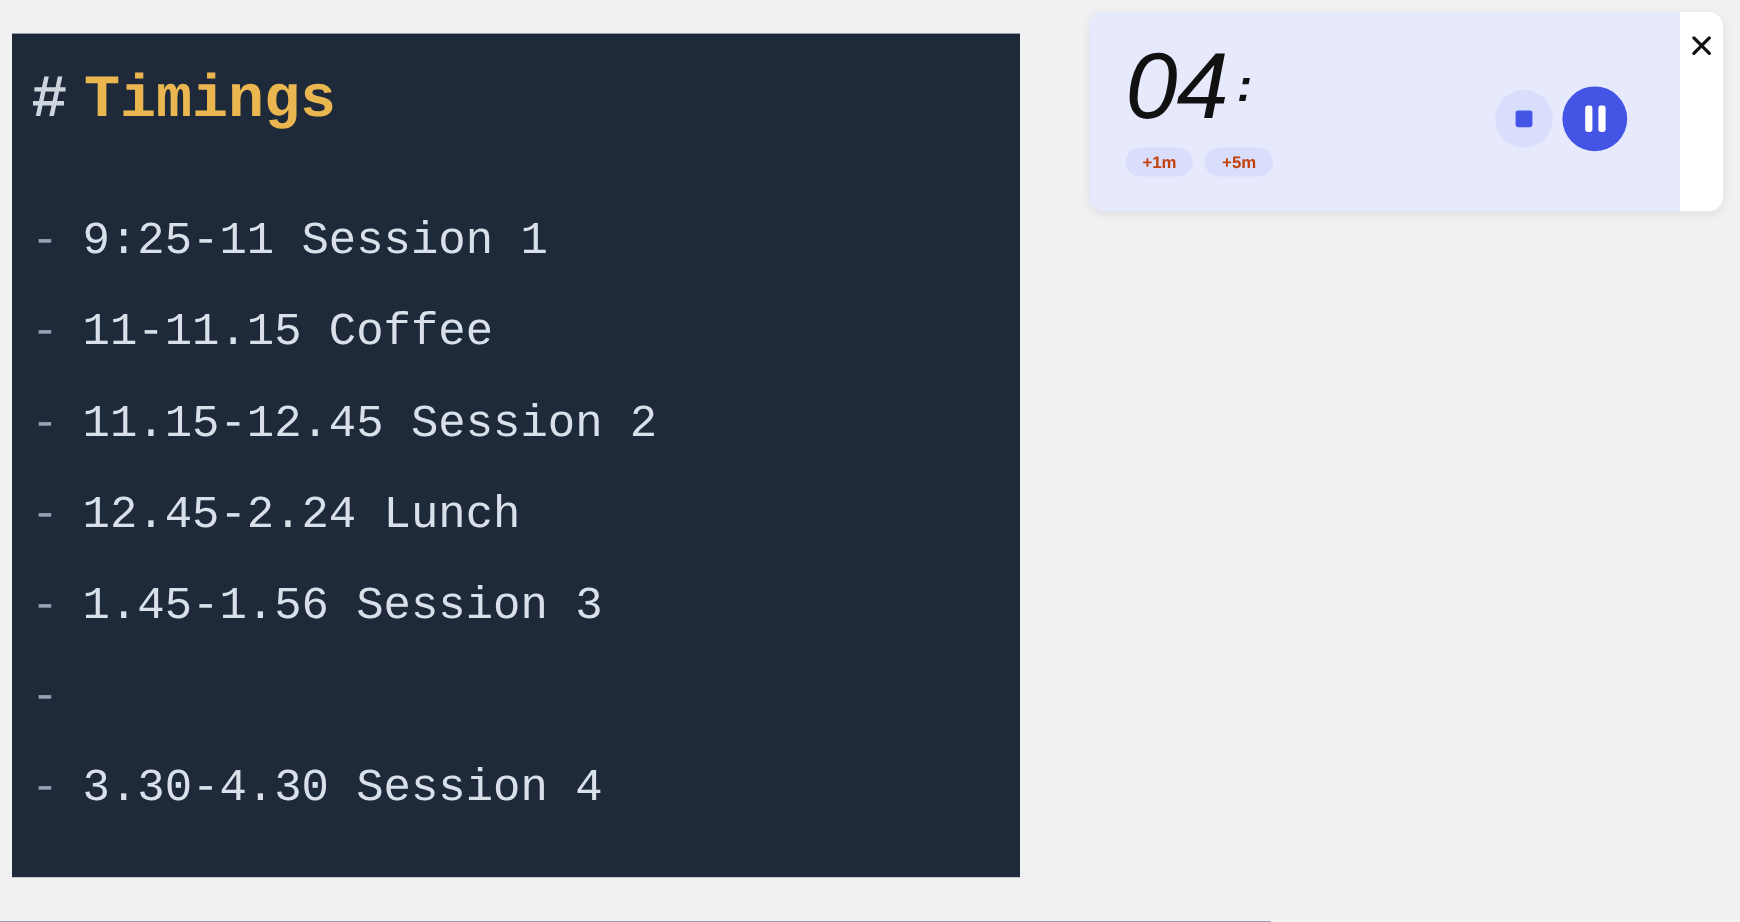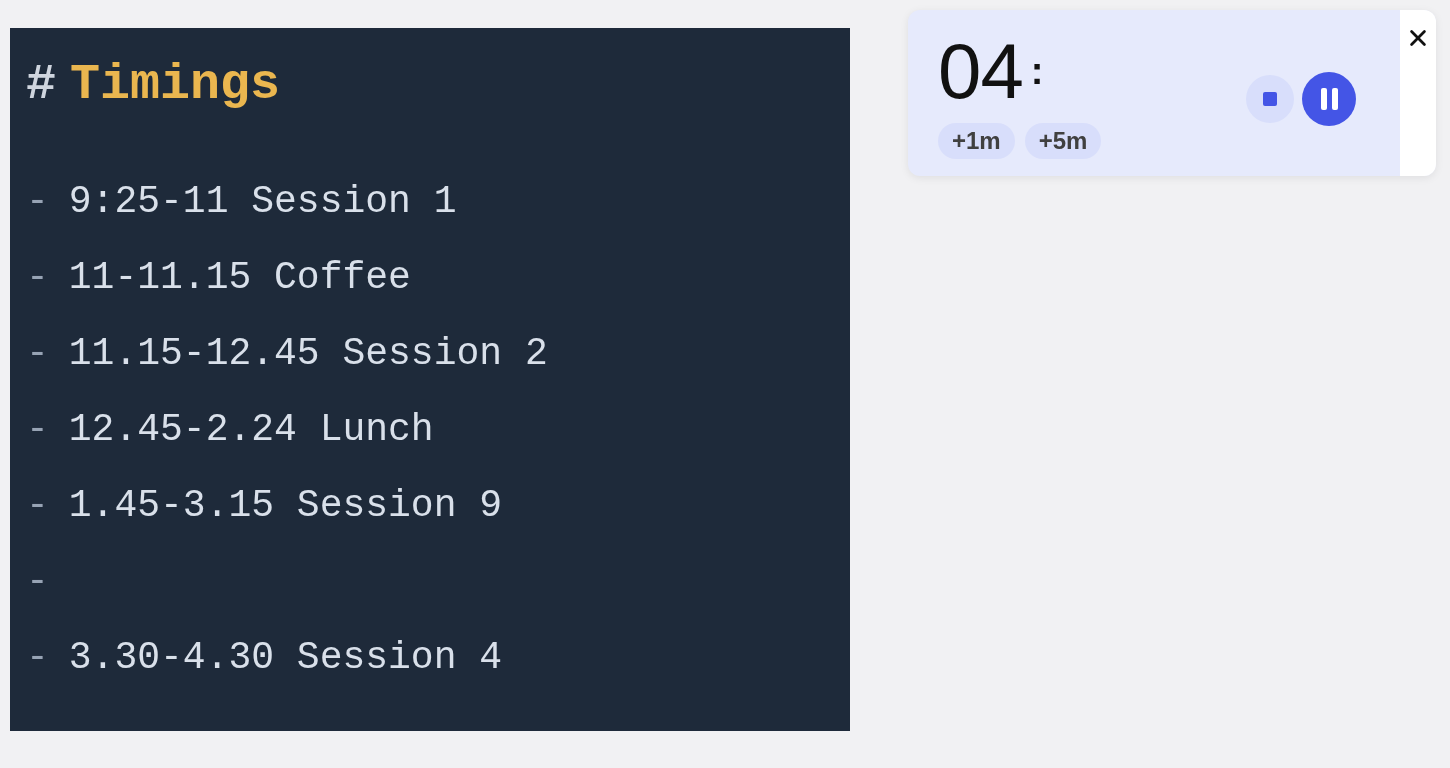--- a/index.html
+++ b/index.html
@@ -92,20 +92,21 @@
       justify-content: center;
       cursor: pointer;
       color: #111;
     }
     .close-btn svg { width: 22px; height: 22px; }
 
     .time-row {
       display: flex;
       align-items: baseline;
       gap: 6px;
+      font-style: italic;
     }
     .time-min, .time-sec {
       font-size: 78px;
       font-weight: 500;
       color: #111;
       letter-spacing: -1px;
       font-variant-numeric: tabular-nums;
     }
     .time-colon {
       font-size: 38px;
@@ -116,22 +117,22 @@
       margin: 0 2px;
     }
 
     .add-row {
       display: flex;
       gap: 10px;
       margin-top: 6px;
     }
     .add-chip {
       background: #d8defb;
-      color: #404040;
-      font-size: 24px;
+      color: #c2410c;
+      font-size: 14px;
       font-weight: 700;
       padding: 4px 14px;
       border-radius: 18px;
       cursor: pointer;
       border: none;
     }
 
     .ctrl-row {
       position: absolute;
       top: 62px;
@@ -195,21 +196,21 @@
   <div class="list-line">
     <span class="dash">-</span>
     <span class="line-text">11.15-12.45 Session 2</span>
   </div>
   <div class="list-line">
     <span class="dash">-</span>
     <span class="line-text">12.45-2.24 Lunch</span>
   </div>
   <div class="list-line">
     <span class="dash">-</span>
-    <span class="line-text">1.45-3.15 Session 9</span>
+    <span class="line-text">1.45-1.56 Session 3</span>
   </div>
   <div class="list-line">
     <span class="dash">-</span>
   </div>
   <div class="list-line">
     <span class="dash">-</span>
     <span class="line-text">3.30-4.30 Session 4</span>
   </div>
 </div>
 

